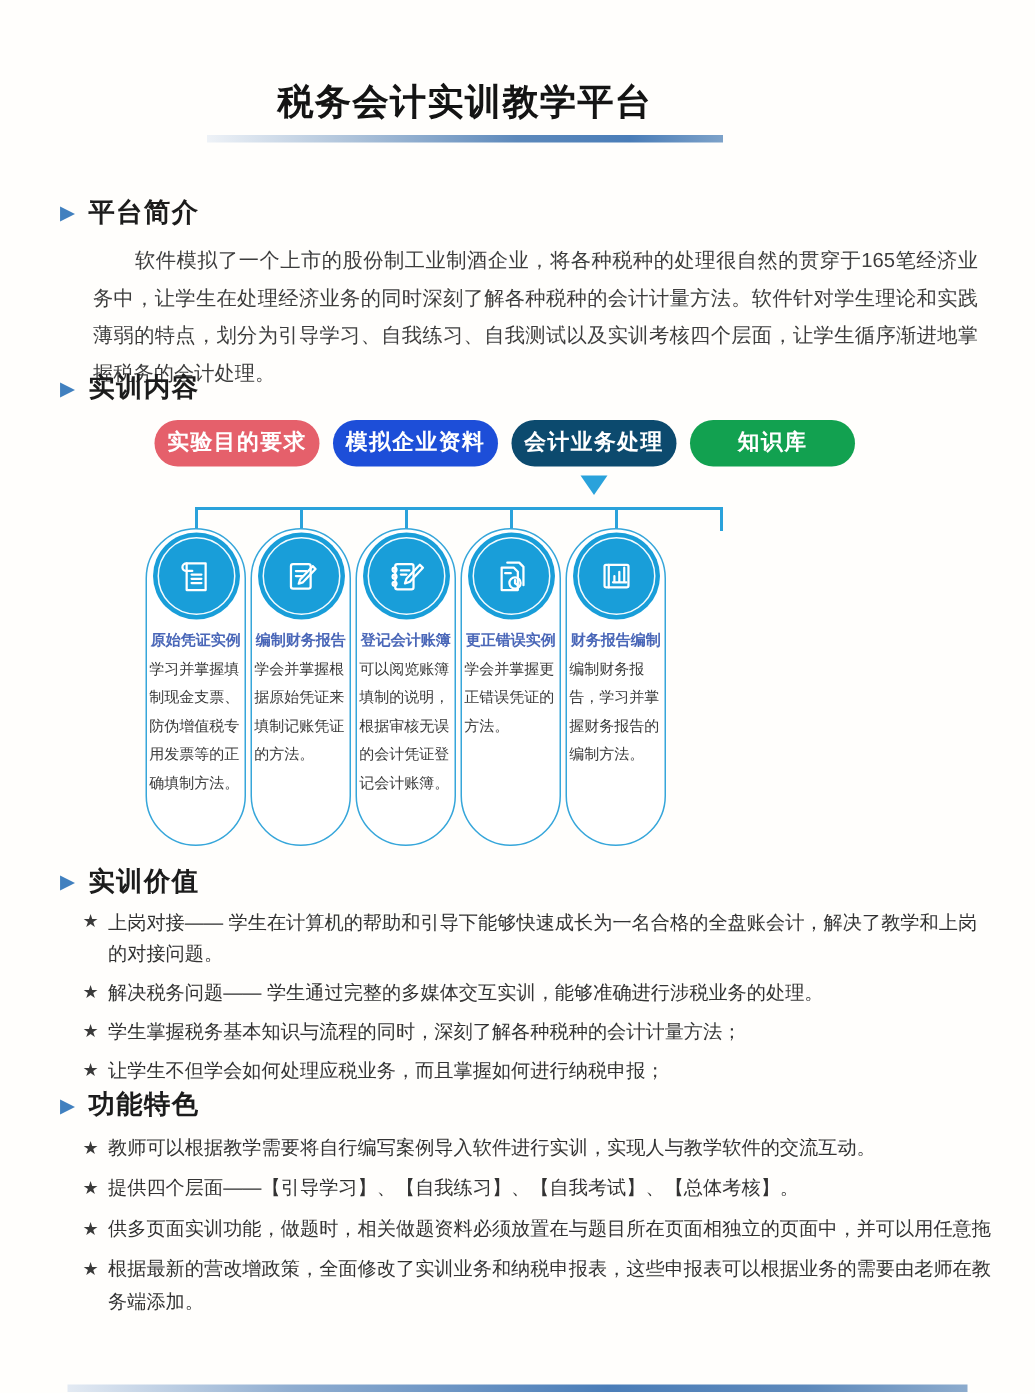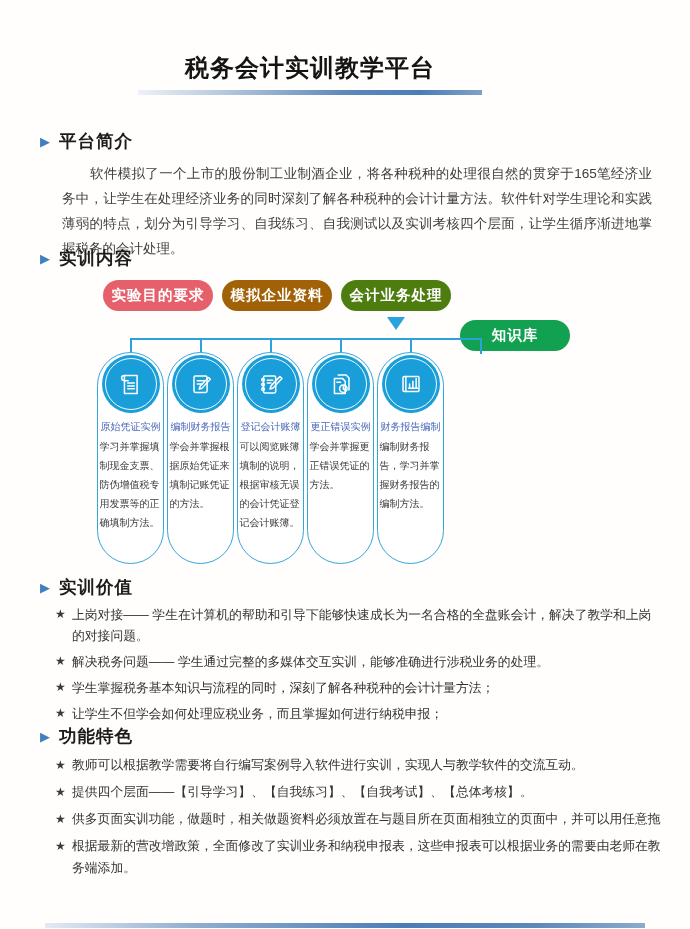--- a/index.html
+++ b/index.html
@@ -20,42 +20,42 @@
 
   
   .intro-para { position:absolute; top:161px; left:62px; width:590px;
     font-size:13.5px; line-height:25px; color:#3d3d3d; text-indent:28px; text-align:justify; }
 
   
   .tabs { position:absolute; top:280px; left:103px; display:flex; gap:9px; }
   .tab { width:110px; height:31px; border-radius:16px; color:#ffffff; font-size:14.5px;
     font-weight:600; text-align:center; line-height:31px; letter-spacing:1px; }
   .tab-red    { background:#e5606b;text-align:center; }
-  .tab-orange { background:#a16207; }
-  .tab-blue   { background:#4d7c0f; }
-  .tab-green  { background:#12a150;margin-top:40px; }
+  .tab-orange { background:#1d4ed8; }
+  .tab-blue   { background:#0c4a6e; }
+  .tab-green  { background:#12a150; }
 
   
   .triangle { position:absolute; top:317px; left:387px; width:0; height:0;
     border-left:9px solid transparent; border-right:9px solid transparent;
     border-top:13px solid #2aa2db; }
   .conn-h { position:absolute; top:338px; left:130px; width:351px; height:2px; background:#2aa2db; }
   .conn-v { position:absolute; top:338px; width:2px; height:16px; background:#2aa2db; }
 
   
   .cards { position:absolute; top:352px; left:97px; display:flex; gap:3px; }
   .card { width:67px; height:212px; border:1.5px solid #36a6da; border-radius:34px;
     background:#ffffff; position:relative; }
   .circle { width:58px; height:58px; margin:2px auto 0; background:#199ed9; border-radius:50%;
     position:relative; display:flex; align-items:center; justify-content:center; }
   .circle::after { content:""; position:absolute; inset:3px; border:1.5px solid rgba(255,255,255,.95);
     border-radius:50%; }
   .circle svg { width:30px; height:30px; stroke:#ffffff; fill:none;
     stroke-width:1.6; stroke-linecap:round; stroke-linejoin:round; }
-  .card-title { margin-top:7px; font-size:10px; font-weight:400; color:#4a67b8; text-align:center;
+  .card-title { margin-top:7px; font-size:10px; font-weight:700; color:#4a67b8; text-align:center;
     letter-spacing:0; }
   .card-body { margin:3px 1.5px 0; font-size:10px; line-height:19px; color:#3a3a3a; text-align:left; }
 
   
   .bullets { position:absolute; left:55px; width:605px; }
   .bullet { position:relative; padding-left:17px; margin-bottom:5px; font-size:12.8px;
     line-height:21px; color:#333333; }
   .bullet .star { position:absolute; left:0; top:0; font-size:12px; color:#3a3a3a; }
   .bullet .bl { display:block; white-space:nowrap; }
   .bullet .bl.indent-deep { }

